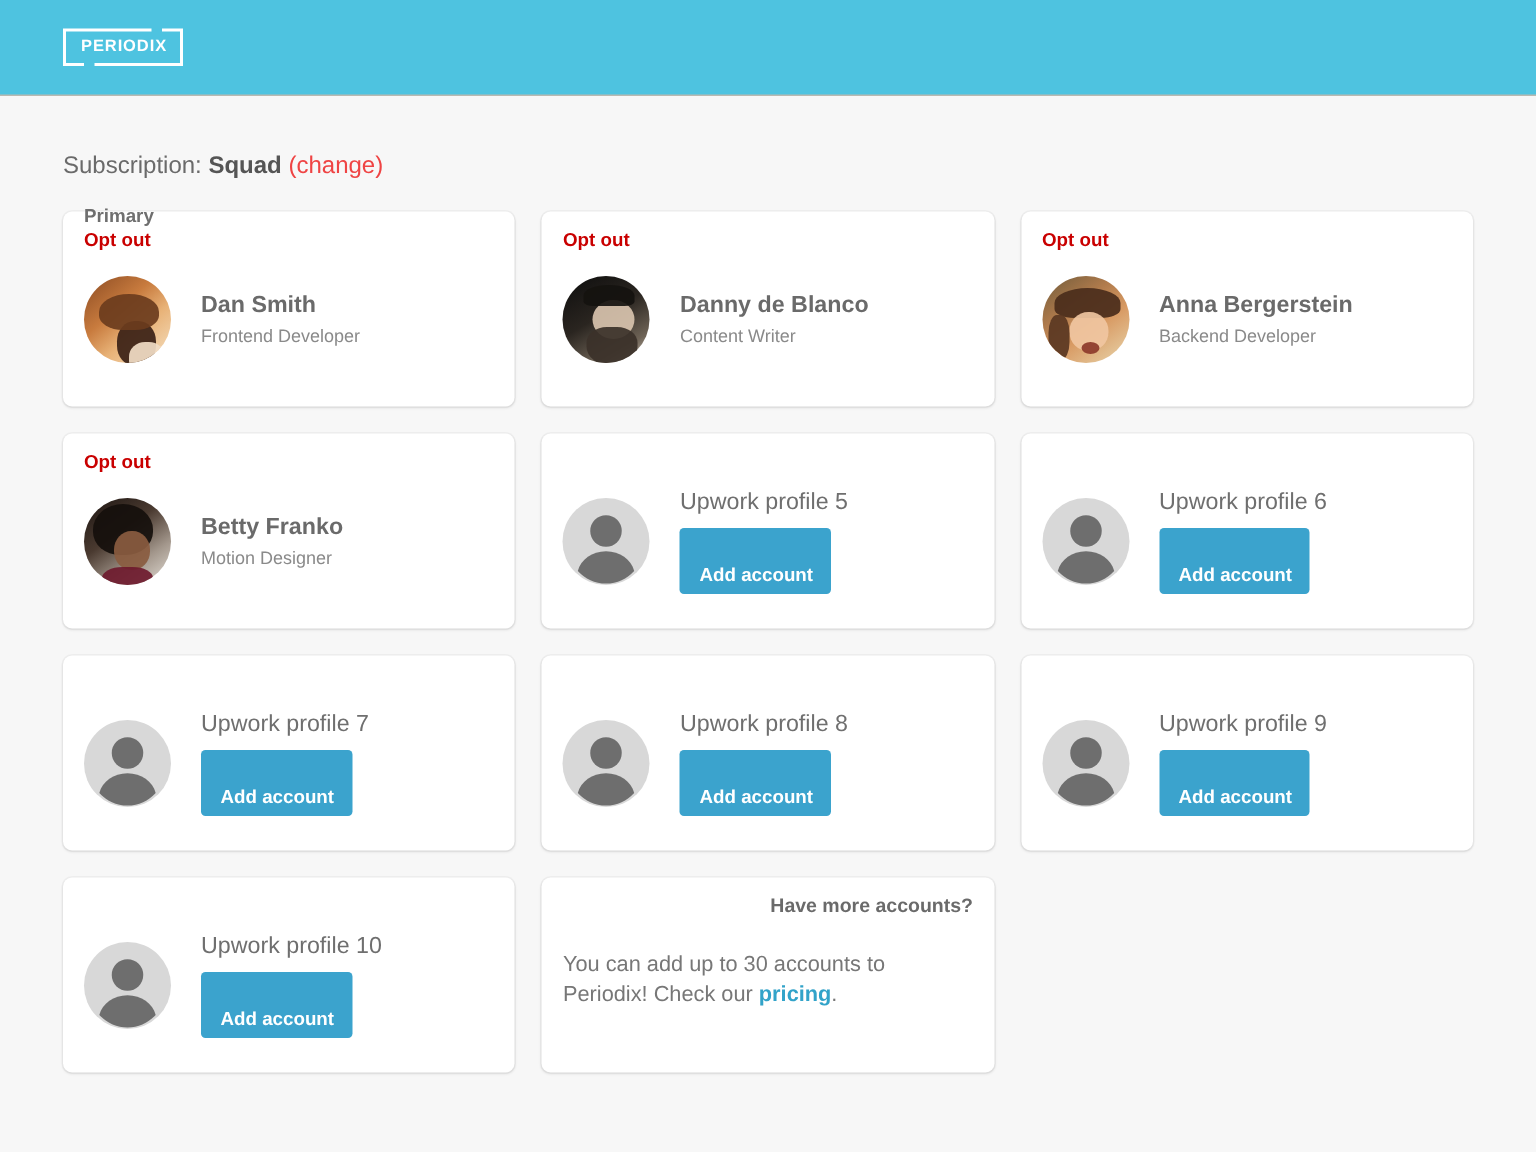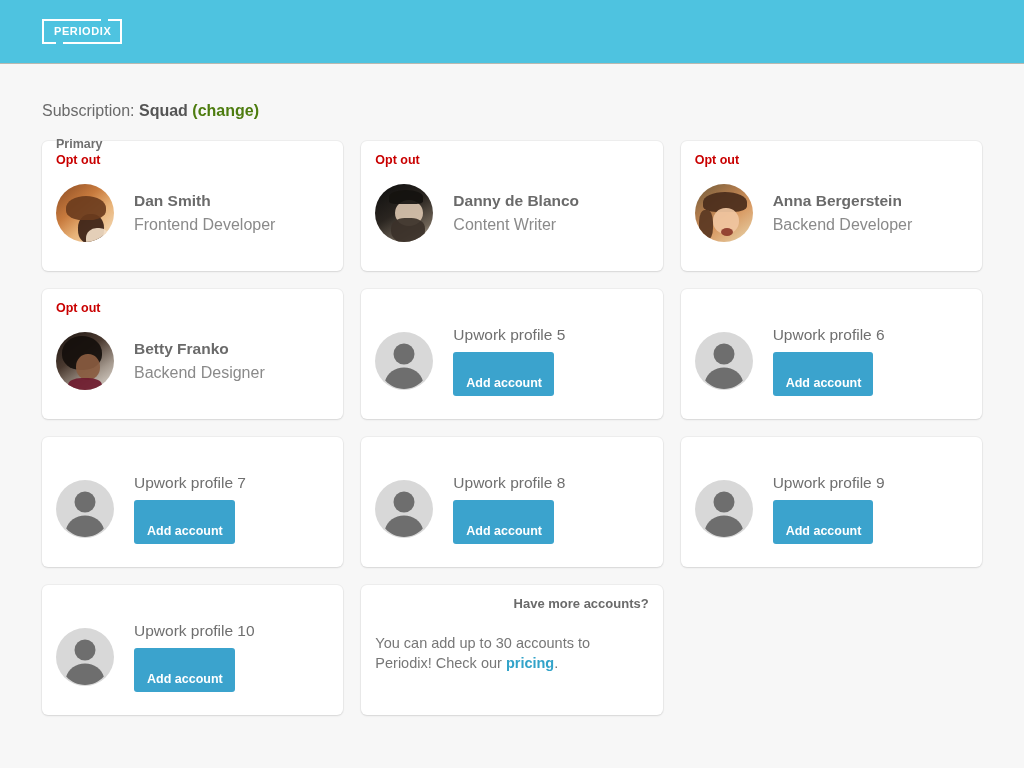--- a/index.html
+++ b/index.html
@@ -75,22 +75,22 @@
   .subscription-line {
     font-size: 16px;
     color: #6a6a6a;
     padding: 39px 0 22px 0;
     line-height: 1;
     white-space: nowrap;
   }
   .subscription-label { color: #6a6a6a; }
   .subscription-plan { font-weight: bold; color: #555; }
   .subscription-change {
-    color: #4d7c0f;
-    font-weight: bold;
+    color: #ef4444;
+    font-weight: normal;
     text-decoration: none;
     cursor: pointer;
   }
 
   
   .grid {
     display: flex;
     flex-wrap: wrap;
     margin: 0 -9px;
   }
@@ -156,21 +156,21 @@
 
   .profile-name {
     font-size: 15.5px;
     color: #6f6f6f;
     line-height: 1.25;
     white-space: nowrap;
   }
   .profile-name.strong { font-weight: bold; color: #6a6a6a; }
 
   .profile-role {
-    font-size: 16px;
+    font-size: 12px;
     color: #8a8a8a;
     margin-top: 4px;
     line-height: 1.2;
     white-space: nowrap;
   }
 
   .btn-add {
     display: inline-block;
     margin-top: 8px;
     background: #3ba3cd;
@@ -285,21 +285,21 @@
             <a class="tag-optout">Opt out</a>
           </div>
           <div class="card-body">
             <div class="avatar" style="background: linear-gradient(145deg, rgb(27, 20, 17) 0%, rgb(74, 58, 48) 40%, rgb(163, 151, 140) 70%, rgb(230, 224, 216) 100%);">
               <div style="position: absolute; background: rgb(21, 15, 12); left: 6px; top: 4px; width: 40px; height: 34px; border-radius: 50% 50% 45% 45%; opacity: 0.92;"></div>
               <div style="position: absolute; background: rgb(138, 92, 64); left: 20px; top: 22px; width: 24px; height: 26px; border-radius: 48%; opacity: 0.92;"></div>
               <div style="position: absolute; background: rgb(110, 26, 46); left: 12px; top: 46px; width: 34px; height: 18px; border-radius: 40% 40% 20% 20%; opacity: 0.92;"></div>
             </div>
             <div class="card-info">
               <div class="profile-name strong">Betty Franko</div>
-              <div class="profile-role">Backend Designer</div>
+              <div class="profile-role">Motion Designer</div>
             </div>
           </div>
         </div>
       </div>
       <div class="cell">
         <div class="card">
           <div class="card-tags"></div>
           <div class="card-body">
             <div class="avatar" style="background: rgb(216, 216, 216);">
               <svg viewBox="0 0 58 58" xmlns="http://www.w3.org/2000/svg">

